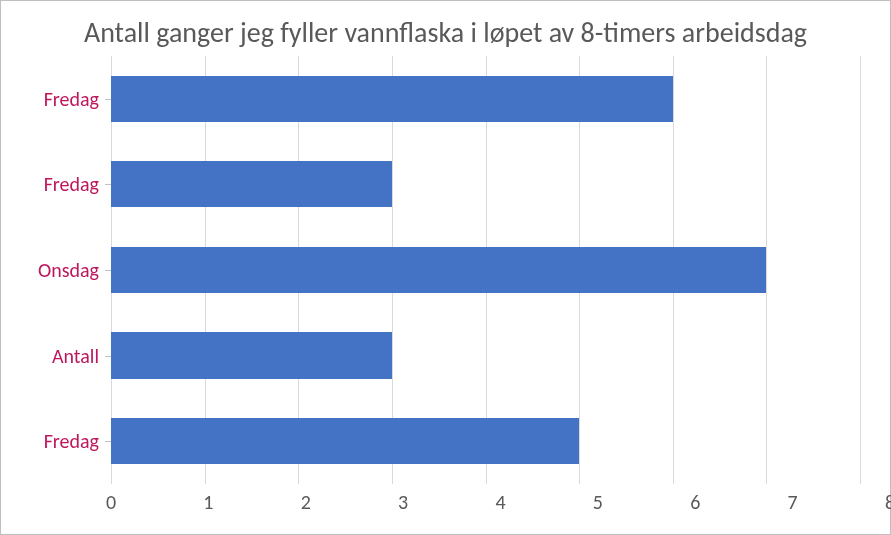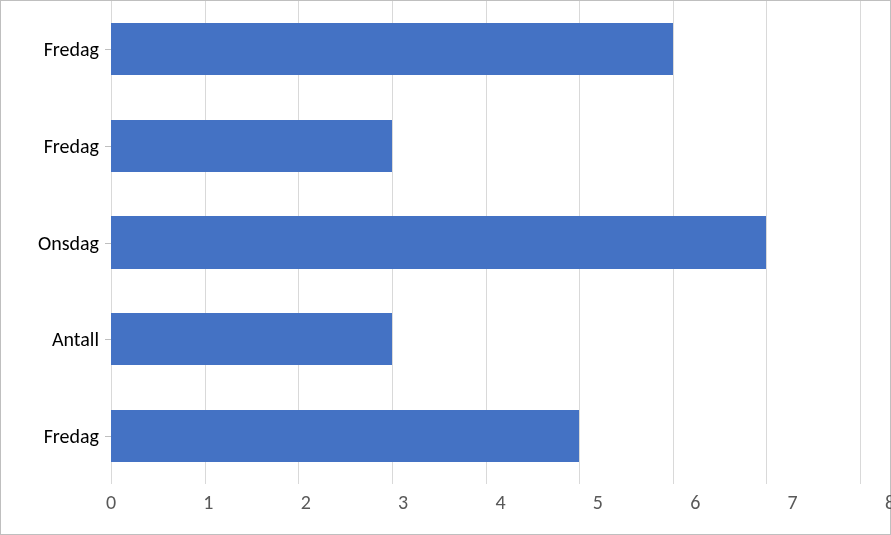--- a/index.html
+++ b/index.html
@@ -89,21 +89,21 @@
     height: 0;
     border-top: 1px solid #bfbfbf;
   }
 
   
   .y-label {
     position: absolute;
     right: 12px;
     transform: translateY(-50%);
     font-size: 20px;
-    color: #000000;
+    color: #be185d;
     white-space: nowrap;
   }
 
   
   .x-axis-row {
     height: 50px;
     display: flex;
     flex-direction: row;
   }
   .x-axis-spacer {
@@ -120,20 +120,21 @@
     transform: translateX(-50%);
     font-size: 20px;
     color: #595959;
   }
 </style>
 </head>
 <body>
 
 <div class="chart-frame">
 
+  <div class="chart-title">Antall ganger jeg fyller vannflaska i løpet av 8-timers arbeidsdag</div>
 
   <div class="plot-outer">
 
     <div class="y-axis-col">
 
     <div class="y-label" style="top: 10%;">Fredag</div>
         <div class="y-label" style="top: 30%;">Fredag</div>
         <div class="y-label" style="top: 50%;">Onsdag</div>
         <div class="y-label" style="top: 70%;">Antall</div>
         <div class="y-label" style="top: 90%;">Fredag</div>

